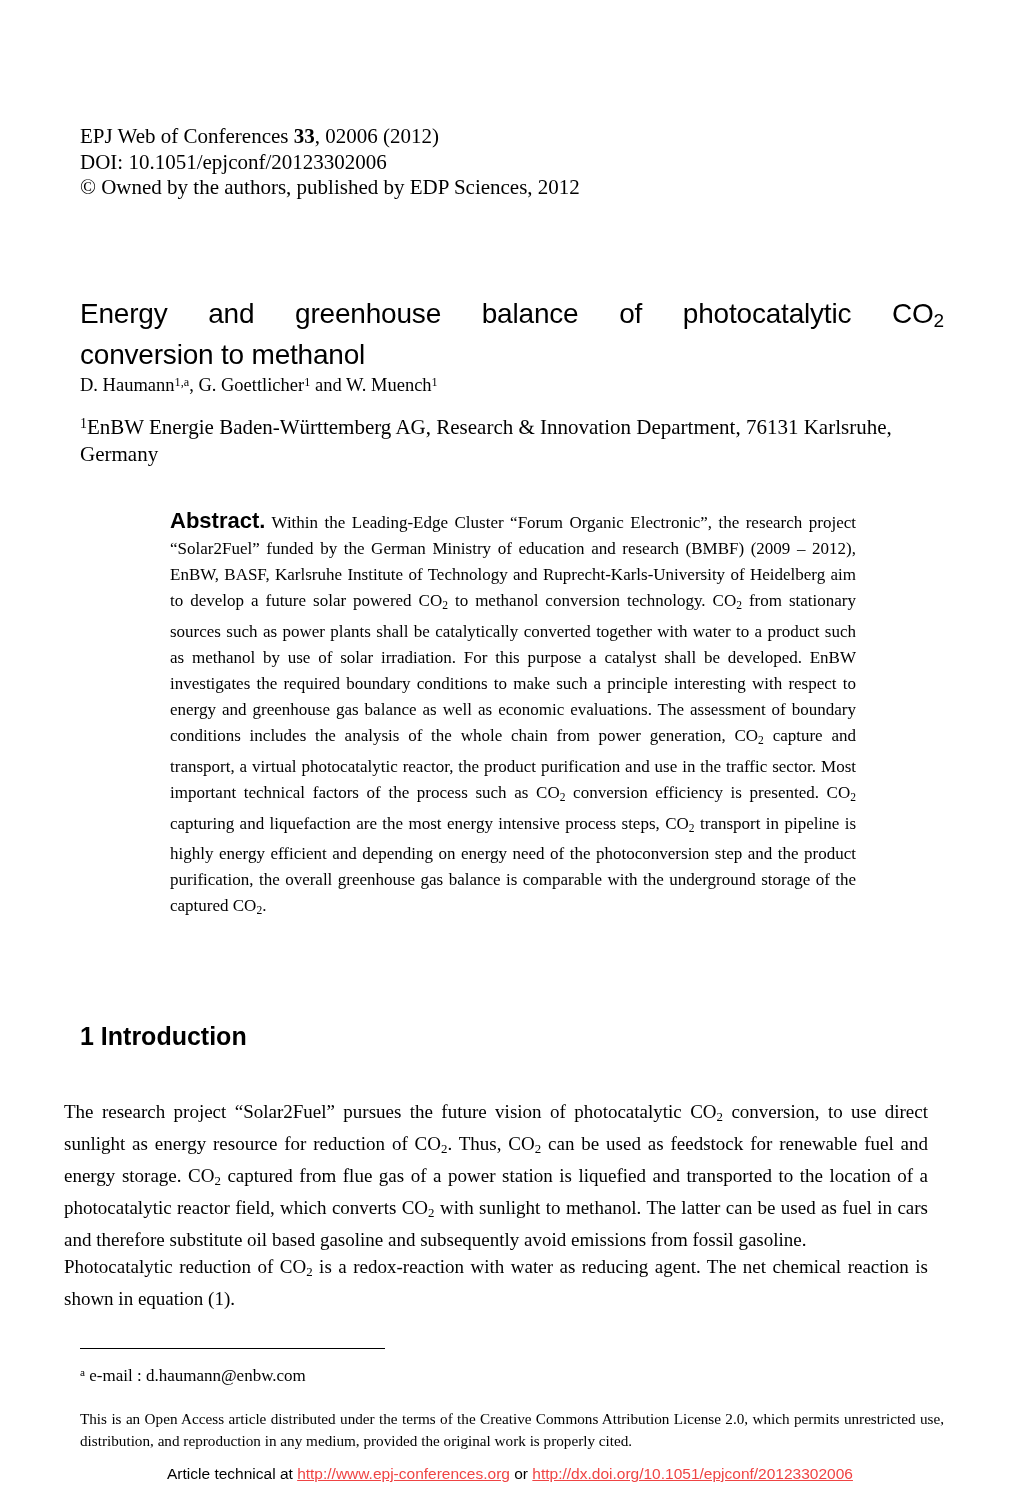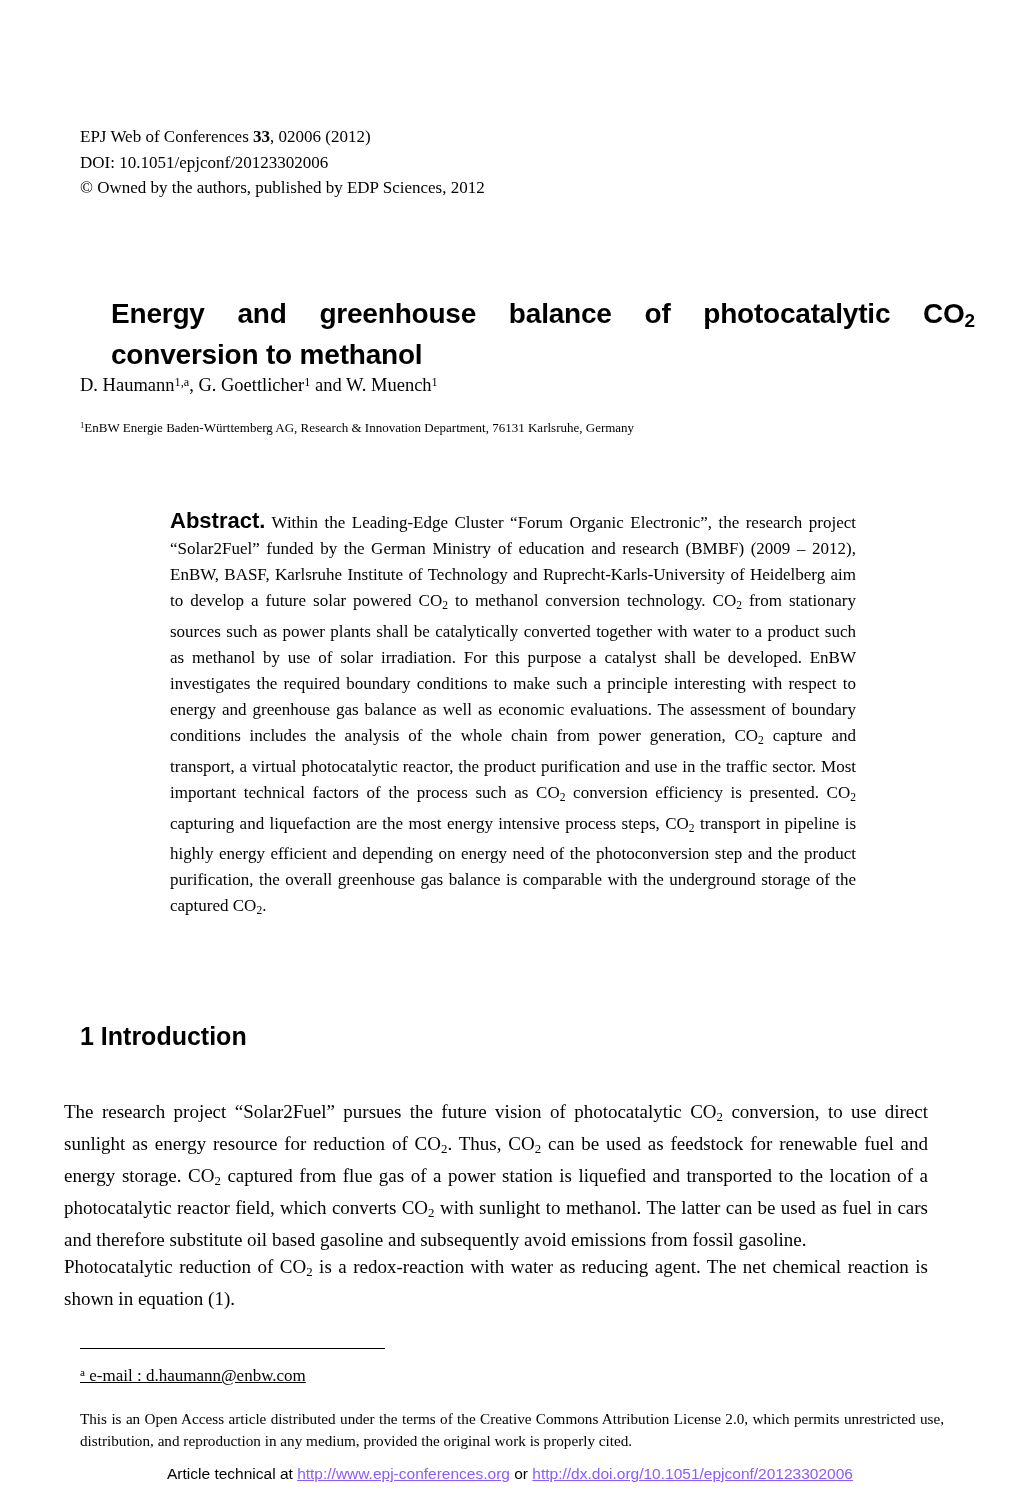--- a/index.html
+++ b/index.html
@@ -21,40 +21,39 @@
     width: 1020px;
     height: 1501px;
   }
 
   
   .journal-header {
     position: absolute;
     left: 80px;
     top: 124px;
     width: 700px;
-    font-size: 17px;
+    font-size: 21px;
     line-height: 25.5px;
   }
   .journal-header div { white-space: nowrap; }
   .vol { font-weight: bold; }
 
   
   .paper-title {
     position: absolute;
     left: 80px;
     top: 278px;
     width: 864px;
     font-family: "Liberation Sans", "DejaVu Sans", sans-serif;
-    font-weight: bold;
+    font-weight: normal;
     font-size: 28px;
     line-height: 34px;
     text-align: justify;
     text-align-last: left;
     letter-spacing: -0.2px;
-    margin-left: 31px;
   }
   .paper-title .ttl-line1 {
     display: block;
     text-align: justify;
     text-align-last: justify;
   }
   .paper-title .ttl-line2 { display: block; }
   sub { font-size: 0.68em; vertical-align: -0.22em; }
   sup { font-size: 0.66em; vertical-align: 0.42em; line-height: 0; }
 
@@ -65,21 +64,21 @@
     top: 373px;
     width: 864px;
     font-size: 18.5px;
     line-height: 24px;
   }
   .affiliation {
     position: absolute;
     left: 80px;
     top: 414px;
     width: 870px;
-    font-size: 13px;
+    font-size: 21px;
     line-height: 27px;
   }
 
   
   .abstract {
     position: absolute;
     left: 170px;
     top: 508px;
     width: 686px;
     font-size: 17px;
@@ -132,21 +131,20 @@
     width: 305px;
     height: 0;
     border-top: 1.4px solid #000;
   }
   .footnote {
     position: absolute;
     left: 80px;
     top: 1364px;
     font-size: 17px;
     line-height: 24px;
-    text-decoration: underline;
   }
 
   
   .license {
     position: absolute;
     left: 80px;
     top: 1408px;
     width: 864px;
     font-size: 15.2px;
     line-height: 21.5px;
@@ -159,21 +157,21 @@
     position: absolute;
     left: 0;
     top: 1464px;
     width: 1020px;
     text-align: center;
     font-family: "Liberation Sans", "DejaVu Sans", sans-serif;
     font-size: 15.5px;
     line-height: 20px;
   }
   .availability a {
-    color: #8b5cf6;
+    color: #ef4444;
     text-decoration: underline;
     margin-top: 30px;
   }
 </style>
 </head>
 <body>
 
 <div class="page">
 
   <div class="journal-header">

